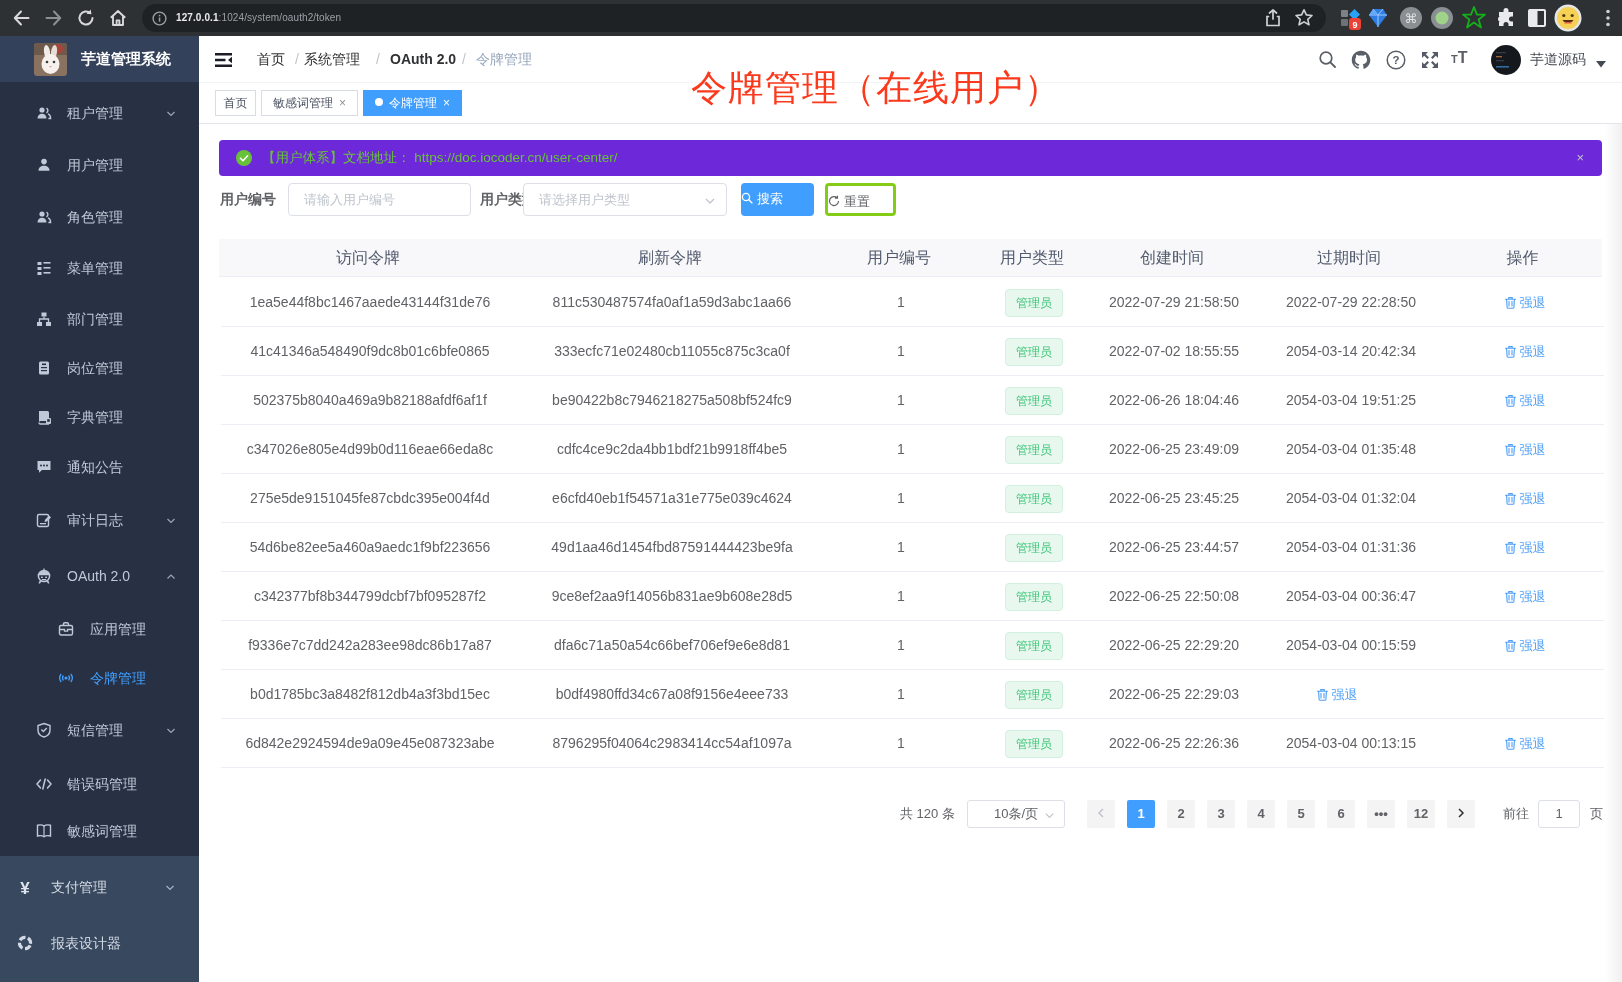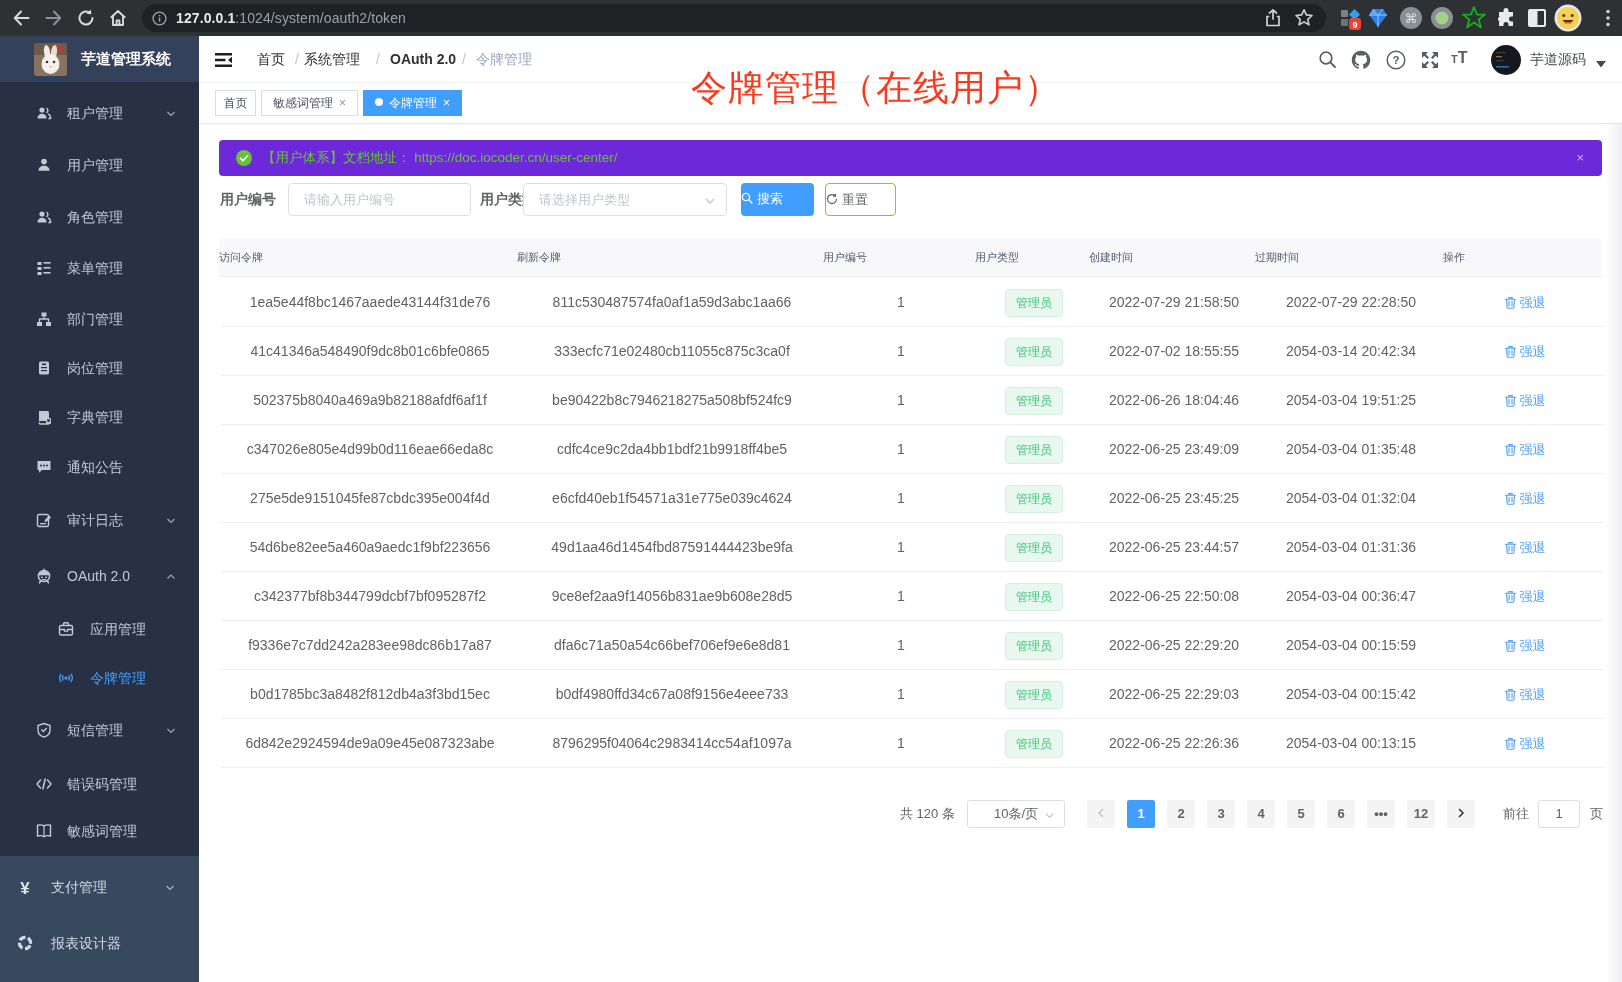--- a/index.html
+++ b/index.html
@@ -2,21 +2,21 @@
 <html lang="zh"><head>
 <meta charset="utf-8">
 <title>令牌管理</title>
 <style>
 *{margin:0;padding:0;box-sizing:border-box}
 html,body{width:1622px;height:982px;overflow:hidden;background:#fff;font-family:"Liberation Sans",sans-serif;-webkit-font-smoothing:antialiased}
 
 #chrome{position:absolute;left:0;top:0;width:1622px;height:36px;background:#2d3134}
 #chrome svg{position:absolute}
 #pill{position:absolute;left:142px;top:4px;width:1184px;height:28px;border-radius:14px;background:#1f2225}
-#url{position:absolute;left:176px;top:4px;height:28px;line-height:28px;font-size:14px;color:#9aa0a6;letter-spacing:.1px}
+#url{position:absolute;left:176px;top:4px;height:28px;line-height:28px;font-size:10px;color:#9aa0a6;letter-spacing:.1px}
 #url b{color:#e9eaed;font-weight:700}
 
 #sidebar{position:absolute;left:0;top:36px;width:199px;height:946px;background:#273143}
 #logobar{position:absolute;left:0;top:0;width:199px;height:46px;background:#33415a}
 #logoimg{position:absolute;left:34px;top:7px;width:33px;height:33px;border-radius:3px;overflow:hidden}
 #logotitle{position:absolute;left:81px;top:0;height:46px;line-height:46px;color:#fff;font-size:15px;font-weight:700}
 #sbottom{position:absolute;left:0;top:820px;width:199px;height:126px;background:#38485f}
 .mi{position:absolute;left:0;width:199px;height:50px;color:#c0c9d8;font-size:14px}
 .mi .ic{position:absolute;left:36px;top:17px;width:16px;height:16px}
 .mi .tx{position:absolute;left:67px;top:0;line-height:50px}
@@ -45,21 +45,21 @@
 
 #alert{position:absolute;left:219px;top:140px;width:1383px;height:36px;background:#6d28d9;border-radius:4px;color:#67c23a;font-size:13.5px;line-height:36px}
 #alert .txt{position:absolute;left:43px;top:0}
 #alert .x{position:absolute;right:18px;top:0;color:#c0c4cc;font-size:13px}
 
 .flabel{position:absolute;top:183px;height:33px;line-height:33px;font-size:14px;font-weight:700;color:#606266}
 .finput{position:absolute;top:183px;height:33px;border:1px solid #dcdfe6;border-radius:4px;background:#fff;font-size:13px;color:#bfc4cc;line-height:31px;padding-left:15px}
 .fbtn{position:absolute;top:183px;height:33px;border-radius:4px;font-size:13px;line-height:31px;text-align:left}
 
 #thead{position:absolute;left:219px;top:239px;width:1383px;height:38px;background:#f8f8fa;border-bottom:1px solid #ebeef5;display:flex}
-#thead div{font-size:11px;font-weight:500;color:#515a6e;line-height:37px;text-align:left}
+#thead div{font-size:16px;font-weight:500;color:#515a6e;line-height:37px;text-align:center}
 .trow{position:absolute;left:221px;width:1383px;height:49px;border-bottom:1px solid #ebeef5;display:flex;background:#fff}
 .trow div{font-size:14px;color:#606266;line-height:48px;text-align:center}
 .c1{width:298px}.c2{width:306px}.c3{width:152px}.c4{width:114px}.c5{width:166px}.c6{width:188px}.c7{width:159px}
 .gtag{display:inline-block;width:58px;height:28px;line-height:26px;background:#e8f8ef;border:1px solid #d2f0de;border-radius:4px;color:#3ec579;font-size:12px;margin-top:10px;text-align:center}
 .klink{color:#4d9ef8;font-size:13px}
 .klink svg{vertical-align:-2px;margin-right:3px}
 
 .pg{position:absolute;top:800px;height:28px;font-size:13px;color:#606266}
 .pbtn{position:absolute;top:800px;width:28px;height:28px;line-height:28px;text-align:center;background:#f4f4f5;border-radius:2px;color:#606266;font-size:13px;font-weight:600}
 .pbtn.on{background:#409eff;color:#fff}
@@ -379,21 +379,21 @@
 <div class="flabel" style="left:220px">用户编号</div>
 <div class="finput" style="left:288px;width:183px">请输入用户编号</div>
 <div class="flabel" style="left:480px">用户类型</div>
 <div class="finput" style="left:523px;width:204px">请选择用户类型<svg style="position:absolute;right:10px;top:11px" width="12" height="12" viewBox="0 0 12 12">
       <path d="M2 4 L6 8 L10 4" stroke="#c0c4cc" stroke-width="1.3" fill="none"></path>
     </svg></div>
 <div class="fbtn" style="left:741px;width:73px;background:#409eff;color:#fff"><svg style="vertical-align:-1px;margin-right:4px" width="12" height="12" viewBox="0 0 12 12">
       <circle cx="5" cy="5" r="3.6" stroke="#fff" stroke-width="1.3" fill="none"></circle>
       <path d="M7.8 7.8 L11 11" stroke="#fff" stroke-width="1.3" stroke-linecap="round"></path>
     </svg>搜索</div>
-<div class="fbtn" style="left:825px;width:71px;background:#fff;border:1px solid #84cc16;color:#606266"><svg style="vertical-align:-1px;margin-right:4px" width="12" height="12" viewBox="0 0 12 12">
+<div class="fbtn" style="left:825px;width:71px;background:#fff;border:3px solid #84cc16;color:#606266"><svg style="vertical-align:-1px;margin-right:4px" width="12" height="12" viewBox="0 0 12 12">
       <path d="M10.5 6 a4.5 4.5 0 1 1-1.4-3.2 M9.4 0.8 v2.4 h-2.4" stroke="#606266" stroke-width="1.2" fill="none"></path>
     </svg>重置</div>
 <div id="thead">
     <div class="c1">访问令牌</div>
     <div class="c2">刷新令牌</div>
     <div class="c3">用户编号</div>
     <div class="c4">用户类型</div>
     <div class="c5">创建时间</div>
     <div class="c6">过期时间</div>
     <div class="c7">操作</div>
@@ -485,21 +485,20 @@
     <div class="c7"><span class="klink"><svg width="13" height="13" viewBox="0 0 13 13">
           <path d="M1.5 3.2 h10 M4.8 3 V1.6 h3.4 V3 M2.6 3.4 l.5 8 a1 1 0 0 0 1 .9 h4.8 a1 1 0 0 0 1-.9 l.5-8 M5 5.4 v4.6 M8 5.4 v4.6" stroke="#4d9ef8" stroke-width="1.1" fill="none" stroke-linecap="round"></path>
         </svg>强退</span></div>
   </div>
 <div class="trow" style="top:670px">
     <div class="c1">b0d1785bc3a8482f812db4a3f3bd15ec</div>
     <div class="c2">b0df4980ffd34c67a08f9156e4eee733</div>
     <div class="c3">1</div>
     <div class="c4"><span class="gtag">管理员</span></div>
     <div class="c5">2022-06-25 22:29:03</div>
-    <div class="c6">2054-03-04 00:15:42</div>
     <div class="c7"><span class="klink"><svg width="13" height="13" viewBox="0 0 13 13">
           <path d="M1.5 3.2 h10 M4.8 3 V1.6 h3.4 V3 M2.6 3.4 l.5 8 a1 1 0 0 0 1 .9 h4.8 a1 1 0 0 0 1-.9 l.5-8 M5 5.4 v4.6 M8 5.4 v4.6" stroke="#4d9ef8" stroke-width="1.1" fill="none" stroke-linecap="round"></path>
         </svg>强退</span></div>
   </div>
 <div class="trow" style="top:719px">
     <div class="c1">6d842e2924594de9a09e45e087323abe</div>
     <div class="c2">8796295f04064c2983414cc54af1097a</div>
     <div class="c3">1</div>
     <div class="c4"><span class="gtag">管理员</span></div>
     <div class="c5">2022-06-25 22:26:36</div>

